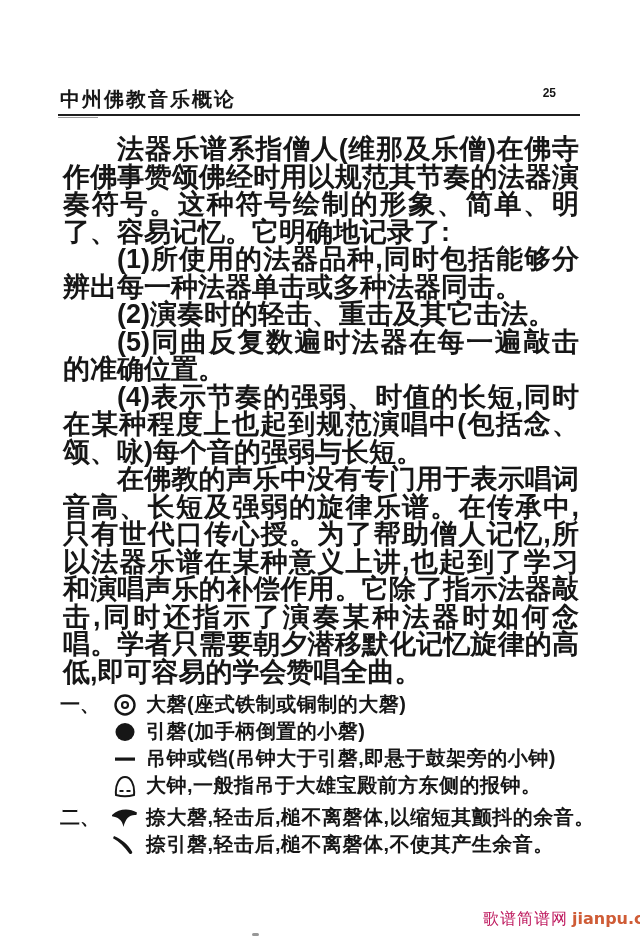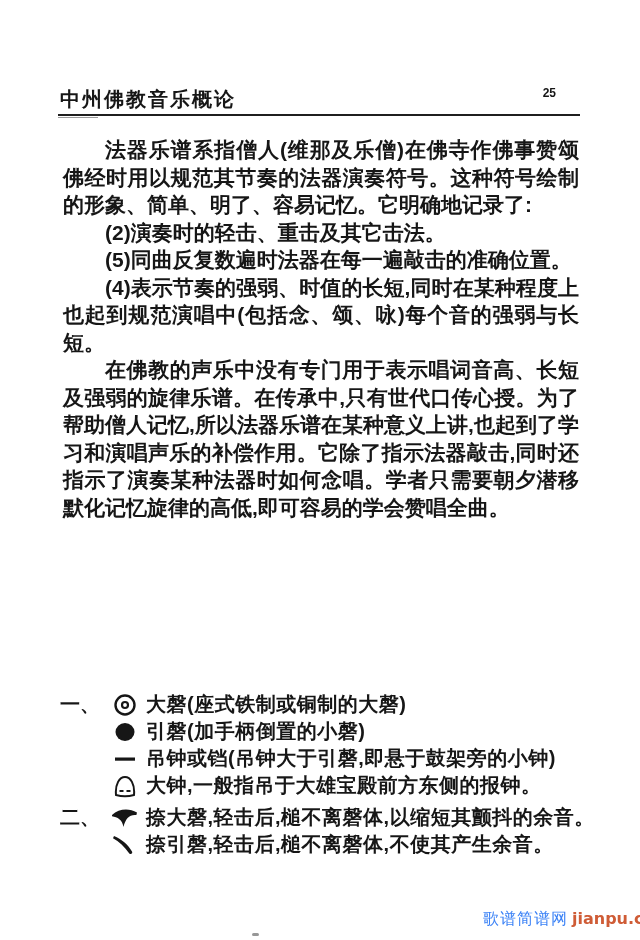--- a/index.html
+++ b/index.html
@@ -22,21 +22,21 @@
   .header-rule{
     position:absolute;top:114px;left:58px;width:522px;height:2px;
     background:#1f1f1f;
   }
   .header-rule::after{
     content:"";position:absolute;left:0;top:3px;width:40px;height:1px;background:#9a9a9a;
   }
   
   .body-text{
     position:absolute;top:136px;left:63px;width:516px;
-    font-size:21px;line-height:27.5px;font-weight:bold;
+    font-size:27px;line-height:27.5px;font-weight:bold;
     text-align:justify;
   }
   .body-text p{margin:0;text-indent:2em;}
   
   .legend{
     position:absolute;top:691px;left:60px;width:545px;
     font-size:20px;font-weight:bold;
   }
   .legend-row{display:flex;align-items:center;height:27px;}
   .legend-row.group-gap{margin-top:5px;}
@@ -68,20 +68,21 @@
 <div class="page">
 
   <div class="header">
     <div class="header-title">中州佛教音乐概论</div>
     <div class="page-number">25</div>
   </div>
   <div class="header-rule"></div>
 
   <div class="body-text" id="paragraphs">
       <p>法器乐谱系指僧人(维那及乐僧)在佛寺作佛事赞颂佛经时用以规范其节奏的法器演奏符号。这种符号绘制的形象、简单、明了、容易记忆。它明确地记录了:</p>
+      <p>(1)所使用的法器品种,同时包括能够分辨出每一种法器单击或多种法器同击。</p>
       <p>(2)演奏时的轻击、重击及其它击法。</p>
       <p>(5)同曲反复数遍时法器在每一遍敲击的准确位置。</p>
       <p>(4)表示节奏的强弱、时值的长短,同时在某种程度上也起到规范演唱中(包括念、颂、咏)每个音的强弱与长短。</p>
       <p>在佛教的声乐中没有专门用于表示唱词音高、长短及强弱的旋律乐谱。在传承中,只有世代口传心授。为了帮助僧人记忆,所以法器乐谱在某种意义上讲,也起到了学习和演唱声乐的补偿作用。它除了指示法器敲击,同时还指示了演奏某种法器时如何念唱。学者只需要朝夕潜移默化记忆旋律的高低,即可容易的学会赞唱全曲。</p>
     </div>
 
   <div class="legend" id="legend">
       <div class="legend-row">
         <span class="legend-marker">一、</span>
         <span class="legend-symbol">
@@ -134,18 +135,18 @@
         <span class="legend-symbol">
           <svg width="30" height="24" viewBox="0 0 30 24">
             <path d="M4,3 C11.5,6 18,11.5 22,18.5 C23,20.3 20.8,22 19.3,20.4 C14.5,13.8 9,8.5 3,5.2 Z" fill="#161616"></path>
           </svg>
         </span>
         <span class="legend-text">捺引磬,轻击后,槌不离磬体,不使其产生余音。</span>
       </div>
     </div>
 
   <div class="watermark">
-    <span class="wm-site" style="color: #3b82f6; text-align: center;">歌谱简谱网</span><span class="wm-url" style="color: rgb(207, 92, 54);">jianpu.cn</span>
+    <span class="wm-site" style="color: #be185d; text-align: center;">歌谱简谱网</span><span class="wm-url" style="color: rgb(207, 92, 54);">jianpu.cn</span>
   </div>
 
   <div class="scan-speck"></div>
 
 </div>
 
 </body></html>

